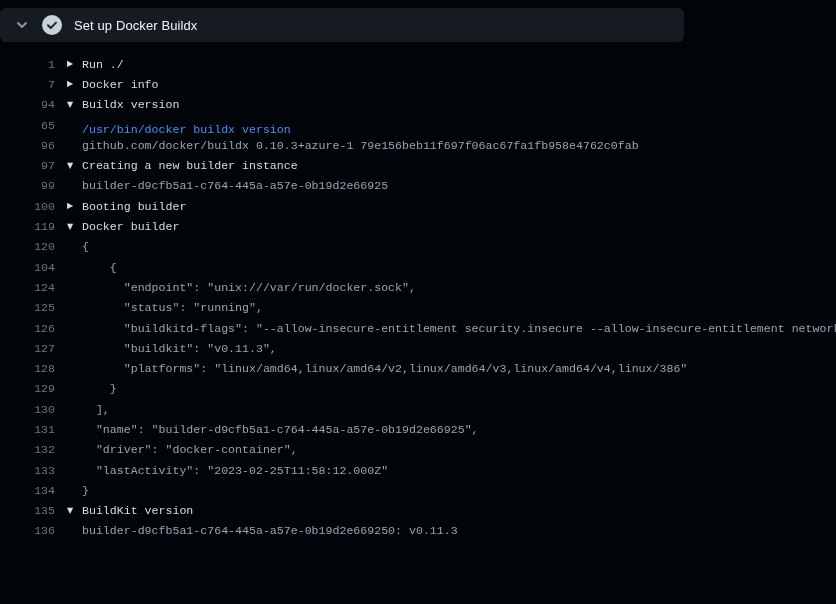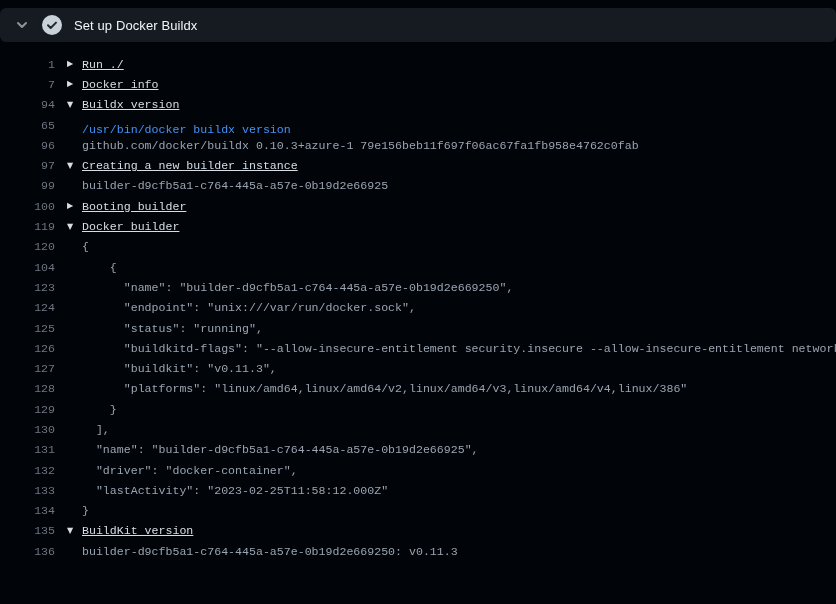--- a/index.html
+++ b/index.html
@@ -8,21 +8,21 @@
     width: 836px;
     height: 604px;
     overflow: hidden;
     background: var(--page-bg, #010409);
     font-family: "Liberation Sans", sans-serif;
   }
   .step-header {
     position: absolute;
     top: 8px;
     left: 0;
-    width: 836px;
+    width: 684px;
     height: 34px;
     background: var(--header-bg, #161b22);
     border-radius: 6px;
     display: flex;
     align-items: center;
     box-sizing: border-box;
     padding-left: 14px;
     cursor: pointer;
   }
   .step-header .chev { display: flex; align-items: center; }
@@ -63,21 +63,21 @@
     flex: 0 0 27px;
     width: 27px;
     box-sizing: border-box;
     padding-left: 12px;
     font-family: "DejaVu Sans", sans-serif;
     font-size: 8px;
     color: var(--group-text, #d7dee5);
     line-height: 1;
   }
   .row .text { white-space: pre; }
-  .t-group   { color: var(--group-text, #d7dee5); text-decoration: underline; }
+  .t-group   { color: var(--group-text, #d7dee5); }
   .t-command { color: var(--command-text, #4493f8); margin-top: 8px; }
   .t-output  { color: var(--output-text, #9aa5b1); text-align: right; }
   .group-row { cursor: pointer; }
 </style>
 </head>
 <body>
 
 <div class="step-header">
   <span class="chev">
     <svg width="16" height="16" viewBox="0 0 16 16">
@@ -98,21 +98,20 @@
     <div class="row group-row"><span class="num">7</span><span class="marker">▶</span><span class="text t-group">Docker info</span></div>
     <div class="row group-row"><span class="num">94</span><span class="marker">▼</span><span class="text t-group">Buildx version</span></div>
     <div class="row"><span class="num">65</span><span class="marker"></span><span class="text t-command">/usr/bin/docker buildx version</span></div>
     <div class="row"><span class="num">96</span><span class="marker"></span><span class="text t-output">github.com/docker/buildx 0.10.3+azure-1 79e156beb11f697f06ac67fa1fb958e4762c0fab</span></div>
     <div class="row group-row"><span class="num">97</span><span class="marker">▼</span><span class="text t-group">Creating a new builder instance</span></div>
     <div class="row"><span class="num">99</span><span class="marker"></span><span class="text t-output">builder-d9cfb5a1-c764-445a-a57e-0b19d2e66925</span></div>
     <div class="row group-row"><span class="num">100</span><span class="marker">▶</span><span class="text t-group">Booting builder</span></div>
     <div class="row group-row"><span class="num">119</span><span class="marker">▼</span><span class="text t-group">Docker builder</span></div>
     <div class="row"><span class="num">120</span><span class="marker"></span><span class="text t-output">{</span></div>
     <div class="row"><span class="num">104</span><span class="marker"></span><span class="text t-output">    {</span></div>
-    <div class="row"><span class="num">123</span><span class="marker"></span><span class="text t-output">      "name": "builder-d9cfb5a1-c764-445a-a57e-0b19d2e669250",</span></div>
     <div class="row"><span class="num">124</span><span class="marker"></span><span class="text t-output">      "endpoint": "unix:///var/run/docker.sock",</span></div>
     <div class="row"><span class="num">125</span><span class="marker"></span><span class="text t-output">      "status": "running",</span></div>
     <div class="row"><span class="num">126</span><span class="marker"></span><span class="text t-output">      "buildkitd-flags": "--allow-insecure-entitlement security.insecure --allow-insecure-entitlement network</span></div>
     <div class="row"><span class="num">127</span><span class="marker"></span><span class="text t-output">      "buildkit": "v0.11.3",</span></div>
     <div class="row"><span class="num">128</span><span class="marker"></span><span class="text t-output">      "platforms": "linux/amd64,linux/amd64/v2,linux/amd64/v3,linux/amd64/v4,linux/386"</span></div>
     <div class="row"><span class="num">129</span><span class="marker"></span><span class="text t-output">    }</span></div>
     <div class="row"><span class="num">130</span><span class="marker"></span><span class="text t-output">  ],</span></div>
     <div class="row"><span class="num">131</span><span class="marker"></span><span class="text t-output">  "name": "builder-d9cfb5a1-c764-445a-a57e-0b19d2e66925",</span></div>
     <div class="row"><span class="num">132</span><span class="marker"></span><span class="text t-output">  "driver": "docker-container",</span></div>
     <div class="row"><span class="num">133</span><span class="marker"></span><span class="text t-output">  "lastActivity": "2023-02-25T11:58:12.000Z"</span></div>

